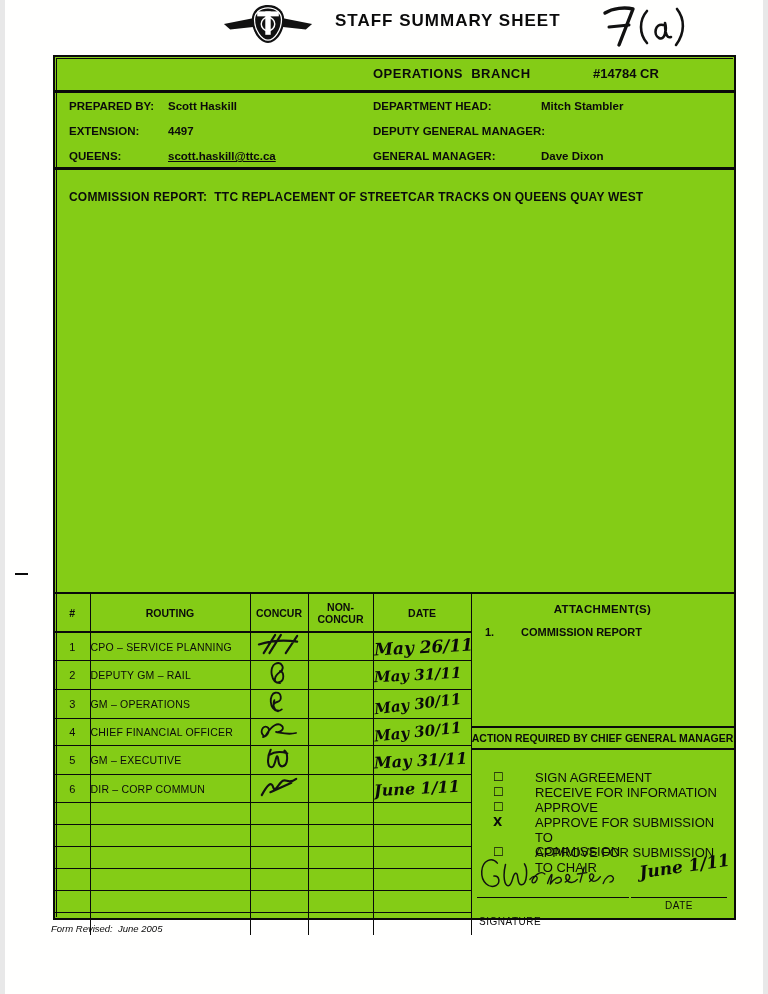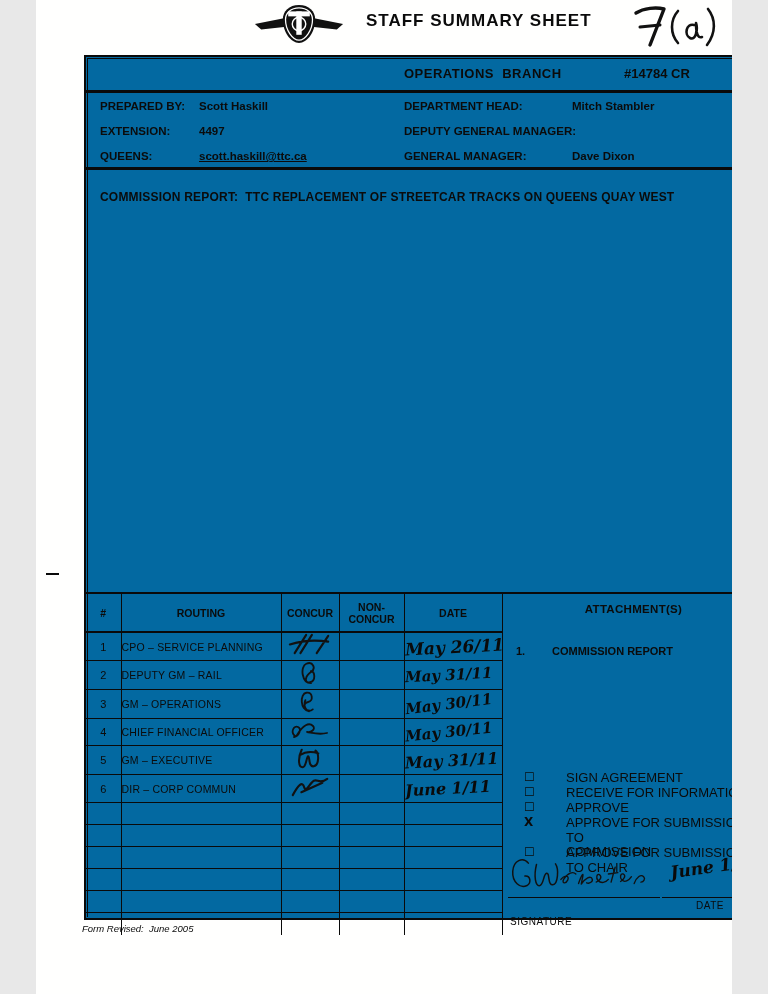--- a/index.html
+++ b/index.html
@@ -1,35 +1,35 @@
 <!DOCTYPE html>
 <html><head>
 <meta charset="utf-8">
 <style>
   html,body { margin:0; padding:0; background:#e8e8e8; }
   .page {
-    position:relative; width:696px; height:994px; margin:0 auto;
+    position:relative; width:758px; height:994px; margin:0 auto;
     background:#fffffe; overflow:hidden;
     font-family:"Liberation Sans", sans-serif; color:#0b0b0b;
   }
   .prewrap { white-space:pre-wrap; }
 
   
   .logo { position:absolute; left:218px; top:3px; width:90px; height:42px; }
   .sheet-title {
     position:absolute; left:330px; top:11px;
     font-size:17px; font-weight:bold; letter-spacing:1px;
   }
   .agenda-mark { position:absolute; left:596px; top:3px; width:86px; height:48px; }
   .ink { stroke:#111; fill:none; stroke-linecap:round; stroke-linejoin:round; }
 
   
   .main-box {
     position:absolute; left:48px; top:55px; width:679px; height:861px;
-    border:2px solid #0a0a0a; background:#0369a1;
+    border:2px solid #0a0a0a; background:#84cc16;
   }
   .main-box::before {
     content:""; position:absolute; inset:1px;
     border-left:1px solid #0a0a0a; border-top:1px solid #0a0a0a;
     pointer-events:none;
   }
 
   .branch-row { position:absolute; left:0; top:0; width:100%; height:33px; border-bottom:3px solid #0a0a0a; }
   .branch-label { position:absolute; left:318px; top:9px; font-size:13px; font-weight:bold; letter-spacing:0.5px; }
   .report-number { position:absolute; left:538px; top:9px; font-size:13px; font-weight:bold; }
@@ -63,21 +63,21 @@
   tr.empty-row { height:22px; }
 
   .hand {
     font-family:"DejaVu Serif", serif; font-style:italic; font-weight:bold;
     font-size:15px; display:inline-block; transform:rotate(-3deg);
     white-space:nowrap; color:#0a0a0a;
   }
 
   .right-col { position:absolute; left:416px; top:0; width:263px; height:324px; }
   .attach-header { position:absolute; left:0; top:9px; width:100%; text-align:center; font-size:11.5px; font-weight:bold; letter-spacing:0.3px; }
-  .attach-item { position:absolute; left:14px; top:51px; font-size:11px; font-weight:bold; }
+  .attach-item { position:absolute; left:14px; top:32px; font-size:11px; font-weight:bold; }
   .attach-num { display:inline-block; width:36px; }
   .action-band {
     position:absolute; left:0; top:132px; width:100%; height:20px; line-height:20px;
     border-top:2px solid #0a0a0a; border-bottom:2px solid #0a0a0a;
     font-size:10.5px; font-weight:bold; text-align:center; box-sizing:content-box;
   }
   .option { position:absolute; left:0; width:100%; }
   .opt-mark { position:absolute; left:22px; top:0; font-family:"DejaVu Sans", sans-serif; font-size:12px; font-weight:bold; line-height:14px; }
   .opt-label { position:absolute; left:64px; top:1px; font-size:13px; line-height:14.5px; white-space:pre-line; }
   .o1 { top:176px; } .o2 { top:191px; } .o3 { top:206px; } .o4 { top:221px; } .o5 { top:251px; }
@@ -281,20 +281,21 @@
         </tr>
       </tbody>
         </table>
 
       <div class="right-col">
         <div class="attach-header">ATTACHMENT(S)</div>
         <div class="attach-item">
           <span class="attach-num">1.</span><span>COMMISSION REPORT</span>
         </div>
 
+        <div class="action-band">ACTION REQUIRED BY CHIEF GENERAL MANAGER</div>
 
         <div class="option o1">
           <span class="opt-mark">☐</span>
           <span class="opt-label">SIGN AGREEMENT</span>
         </div>
         <div class="option o2">
           <span class="opt-mark">☐</span>
           <span class="opt-label">RECEIVE FOR INFORMATION</span>
         </div>
         <div class="option o3">

